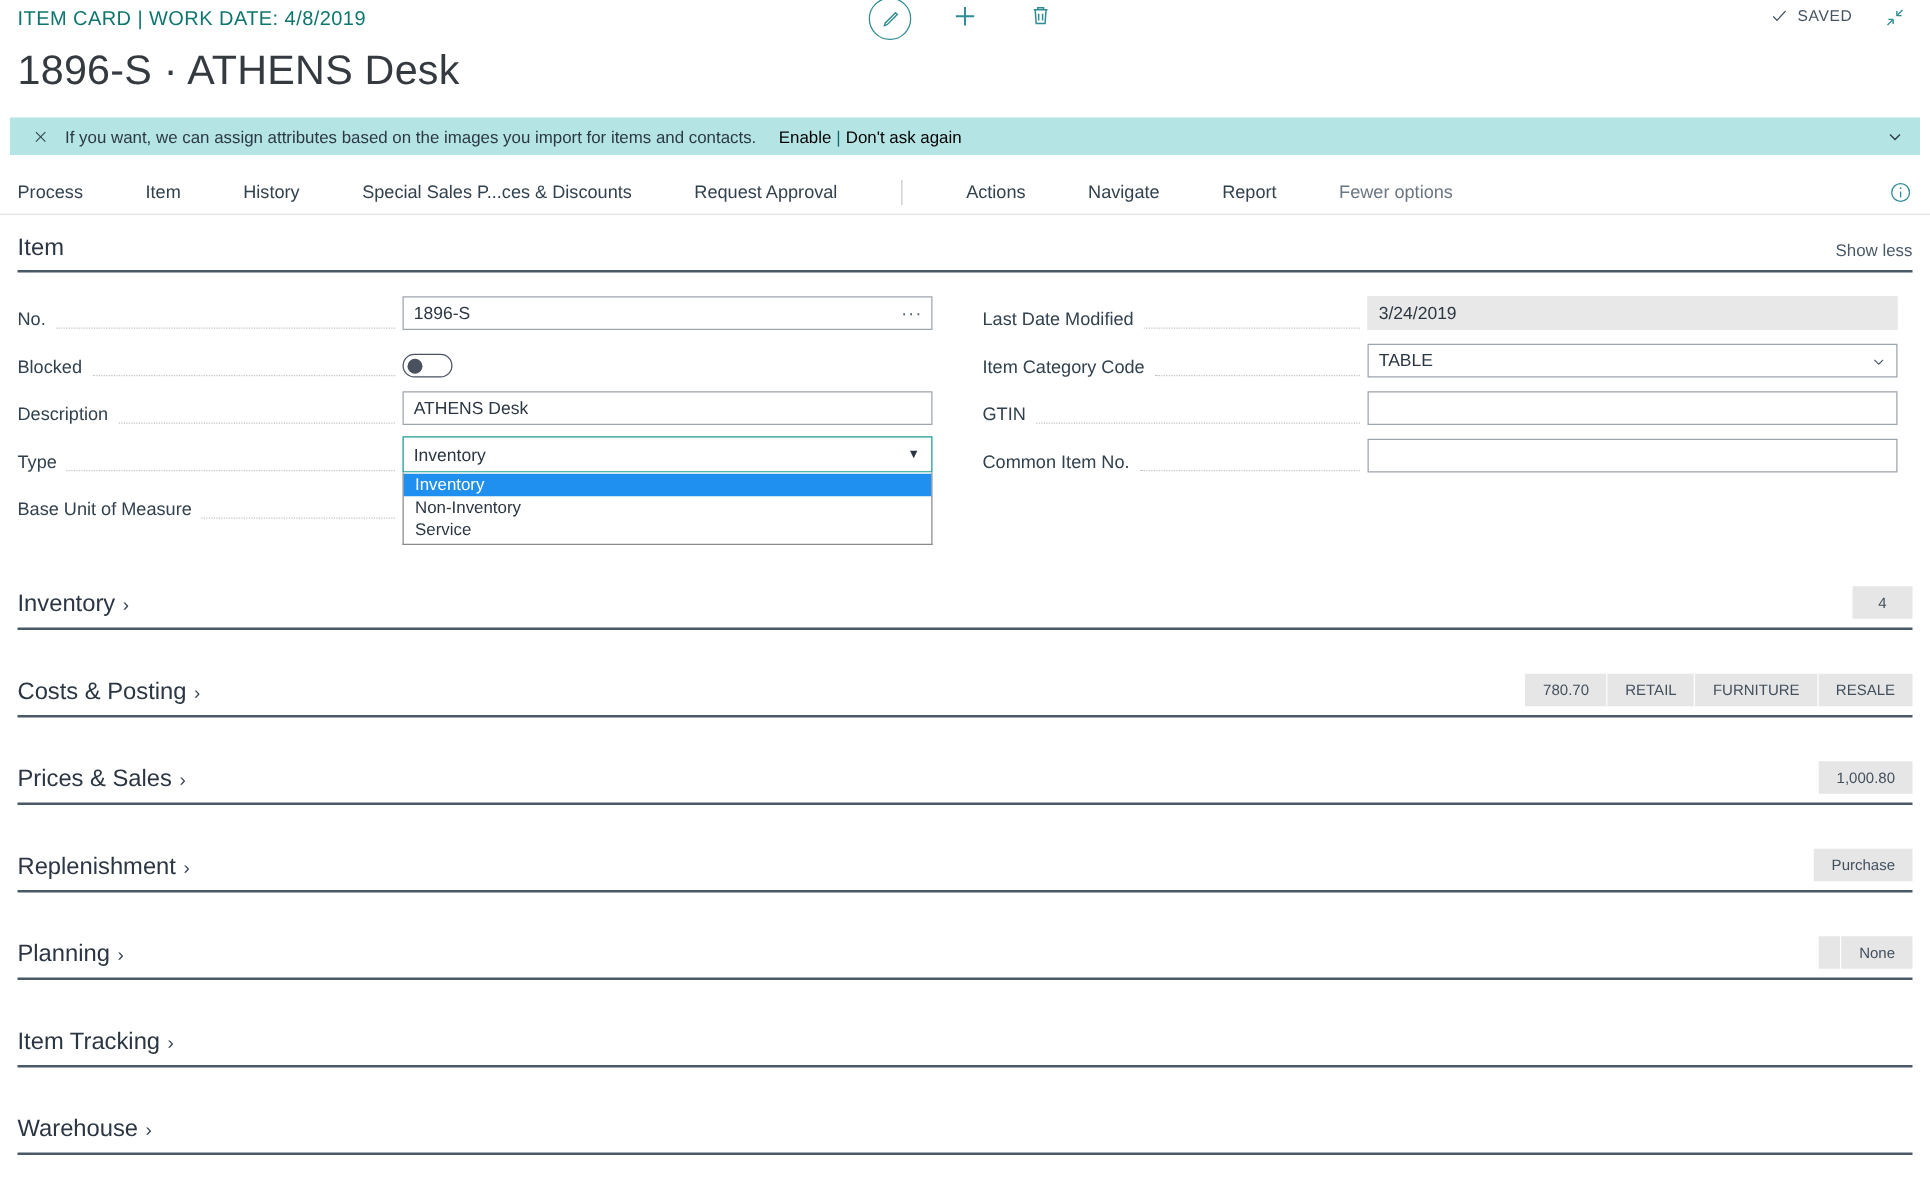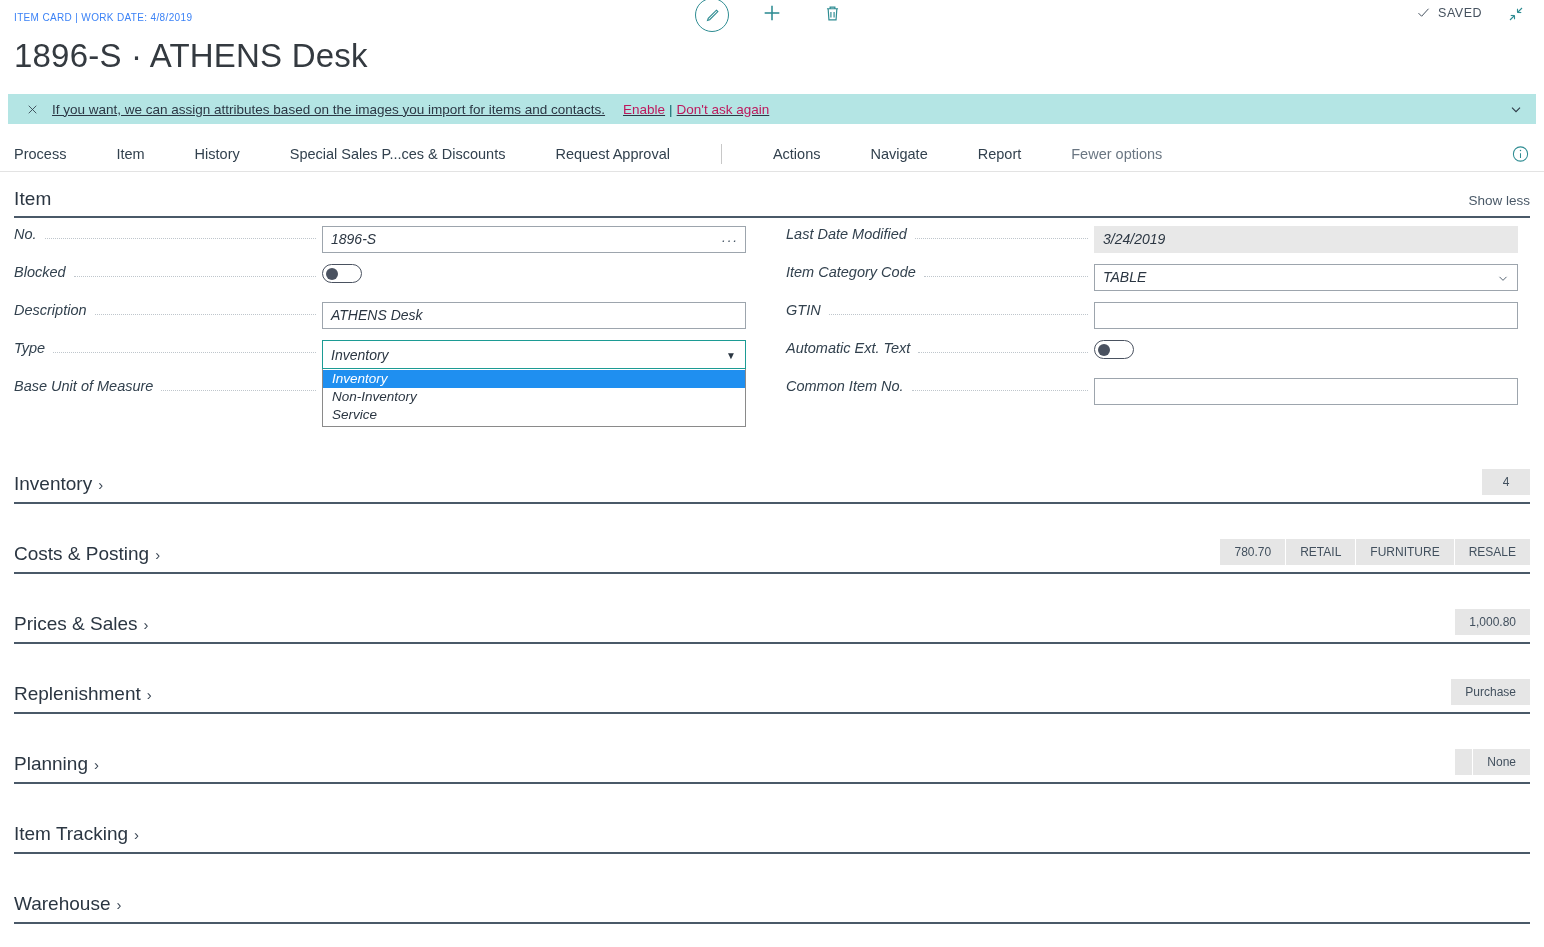--- a/index.html
+++ b/index.html
@@ -14,23 +14,23 @@
   }
   .page { position: relative; width: 1544px; height: 947px; background:#fff; }
 
   
   .topbar {
     position: relative;
     height: 30px;
     padding: 7px 14px 0 14px;
   }
   .breadcrumb {
-    font-size: 10px;
+    font-size: 16px;
     letter-spacing: .35px;
-    color: #3b82f6;
+    color: #0f766e;
     font-weight: 400;
     display: inline-block;
   }
   .top-icons {
     position: absolute;
     left: 0; right: 0; top: 0;
     height: 30px;
     display: flex; justify-content: center; align-items: center;
     gap: 24px;
     pointer-events: none;
@@ -75,32 +75,31 @@
   
   .notification {
     margin: 4px 8px 0 8px;
     background: #B4E5E4;
     height: 30px;
     display: flex; align-items: center;
     padding: 0 6px 0 14px;
     font-size: 13.5px;
     color: #2C3845;
     position: relative;
-    text-decoration: underline;
   }
   .notif-close {
     width: 20px; height: 20px;
     display:flex; align-items:center; justify-content:center;
     margin-right: 10px;
     cursor: pointer;
     color:#32414E;
   }
   .notif-text { margin-right: 18px; }
   .notif-actions { color:#13656B; }
-  .notif-actions a { color:#be185d; text-decoration:none; cursor:pointer; }
+  .notif-actions a { color:#000000; text-decoration:none; cursor:pointer; }
   .notif-actions .sep { margin: 0 4px; color:#13656B; }
   .notif-chevron {
     position:absolute; right: 8px; top: 0;
     height: 30px; width: 24px;
     display:flex; align-items:center; justify-content:center;
     color:#2C3845; cursor:pointer;
   }
 
   
   .menubar {
@@ -154,24 +153,23 @@
 
   
   .form-cols {
     display: flex;
     margin: 0 14px;
     padding-top: 8px;
     gap: 40px;
   }
   .form-col { width: 732px; position: relative; }
   .field-row {
-    display: flex; align-items: flex-start;
+    display: flex; align-items: flex-end;
     height: 38px;
     position: relative;
-    font-style: italic;
   }
   .field-label {
     font-size: 14.5px;
     color: #32414E;
     white-space: nowrap;
     padding-right: 6px;
   }
   .dots {
     flex: 1;
     height: 14px;
@@ -494,29 +492,20 @@
       <div class="field-row">
         <span class="field-label">GTIN</span>
         <span class="dots"></span>
         <div class="ctrl right">
           <div class="txtbox">
             <span></span>
           </div>
         </div>
       </div>
 
-      <div class="field-row">
-        <span class="field-label">Automatic Ext. Text</span>
-        <span class="dots"></span>
-        <div class="ctrl right">
-          <div class="toggle">
-            <span class="knob"></span>
-          </div>
-        </div>
-      </div>
 
       <div class="field-row">
         <span class="field-label">Common Item No.</span>
         <span class="dots"></span>
         <div class="ctrl right">
           <div class="txtbox">
             <span></span>
           </div>
         </div>
       </div>

